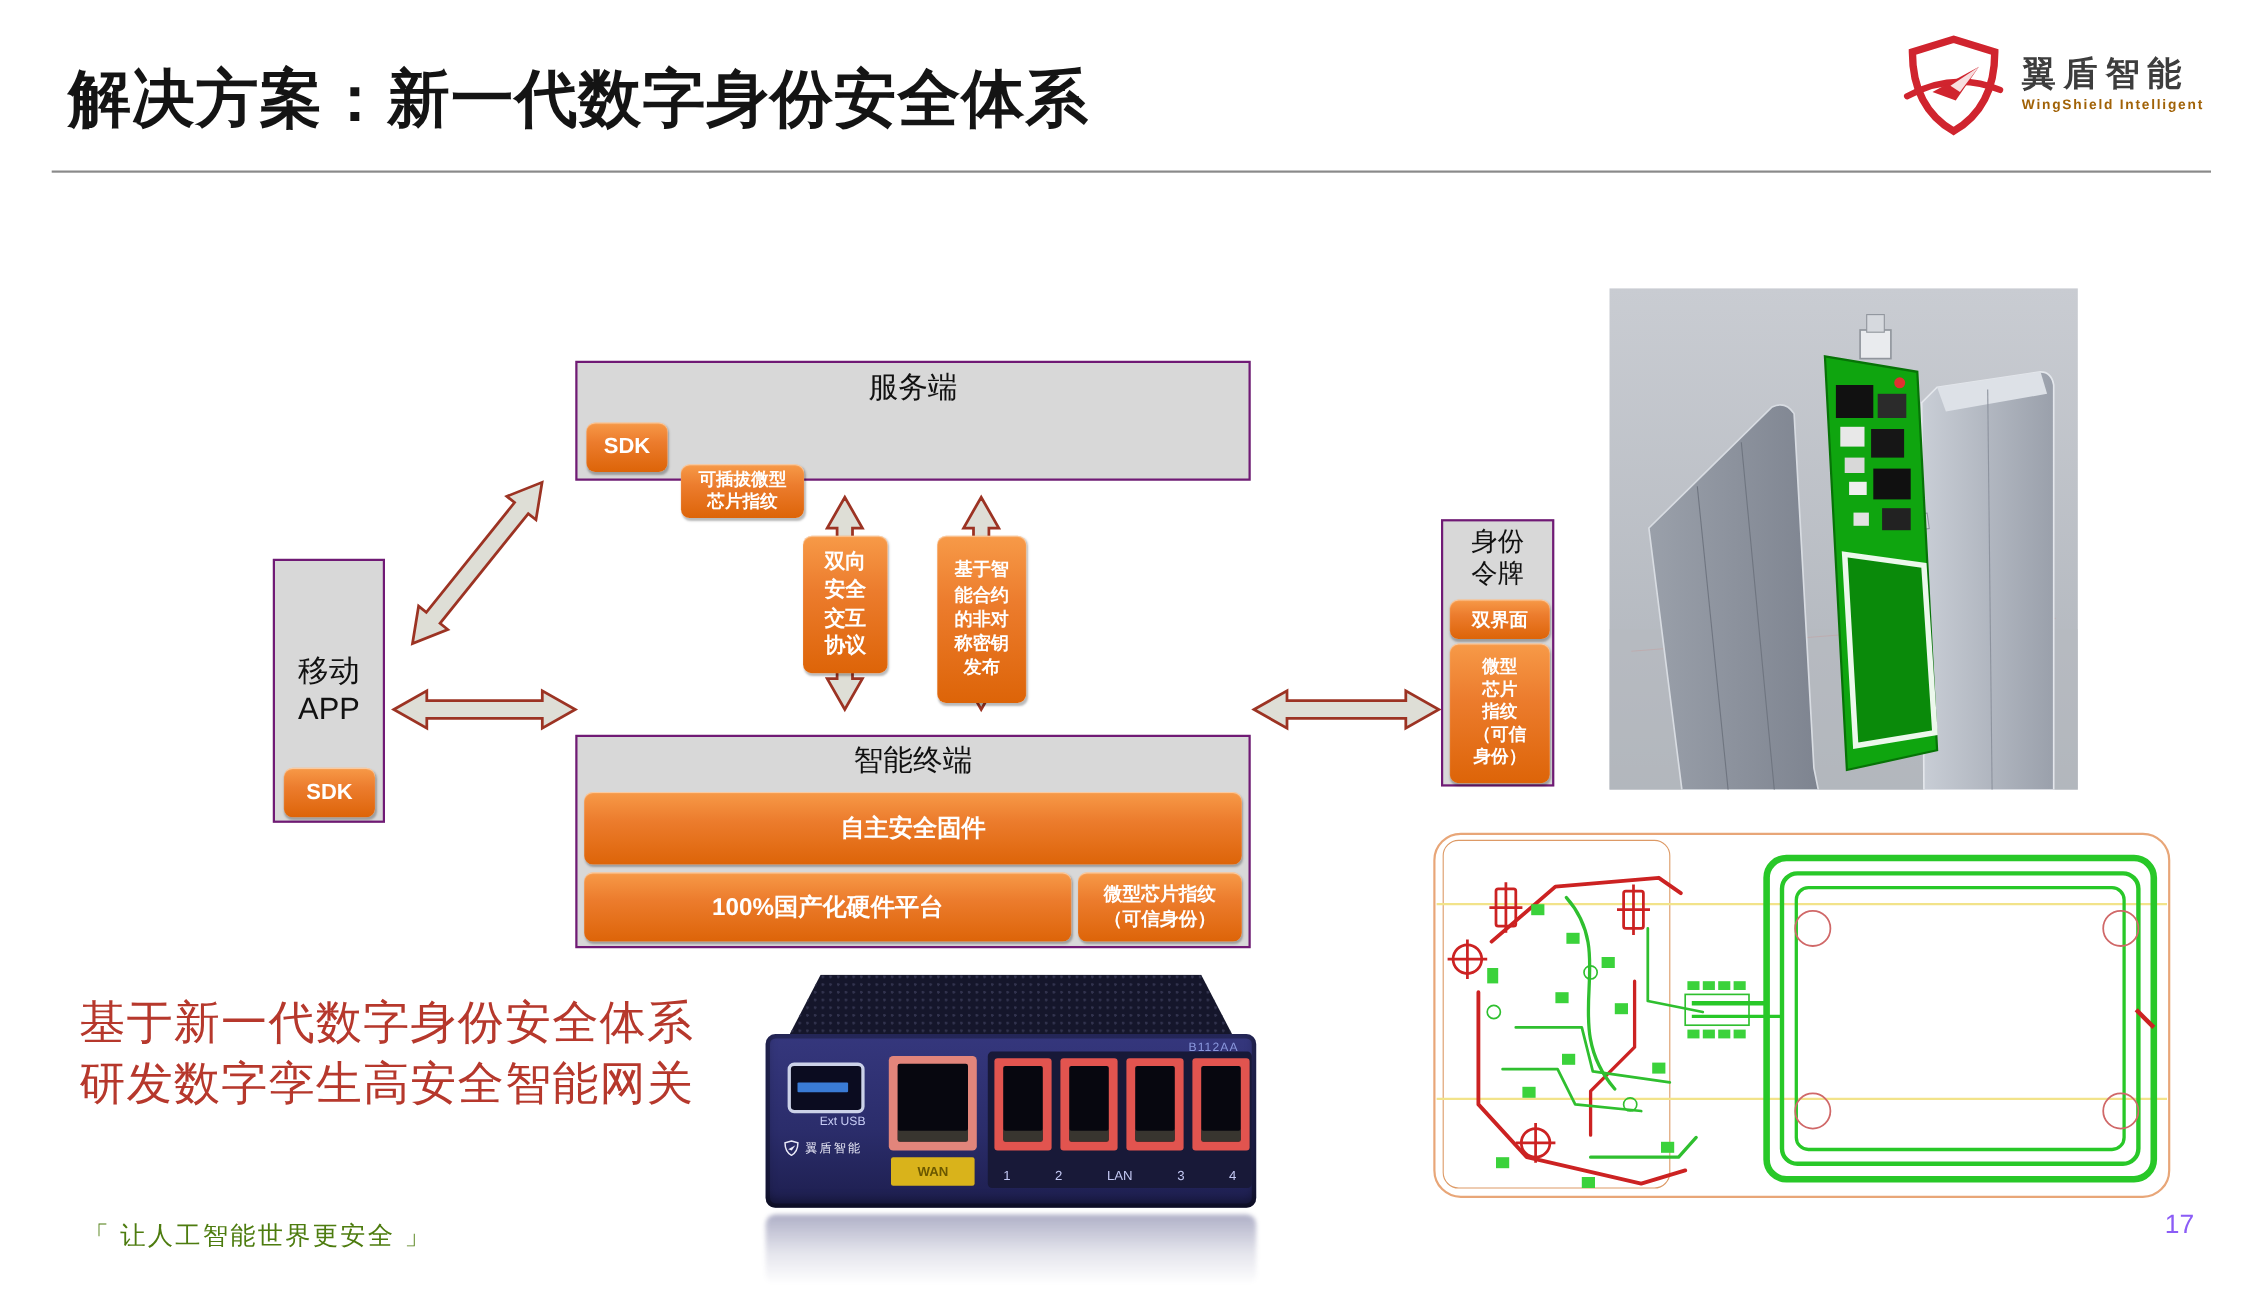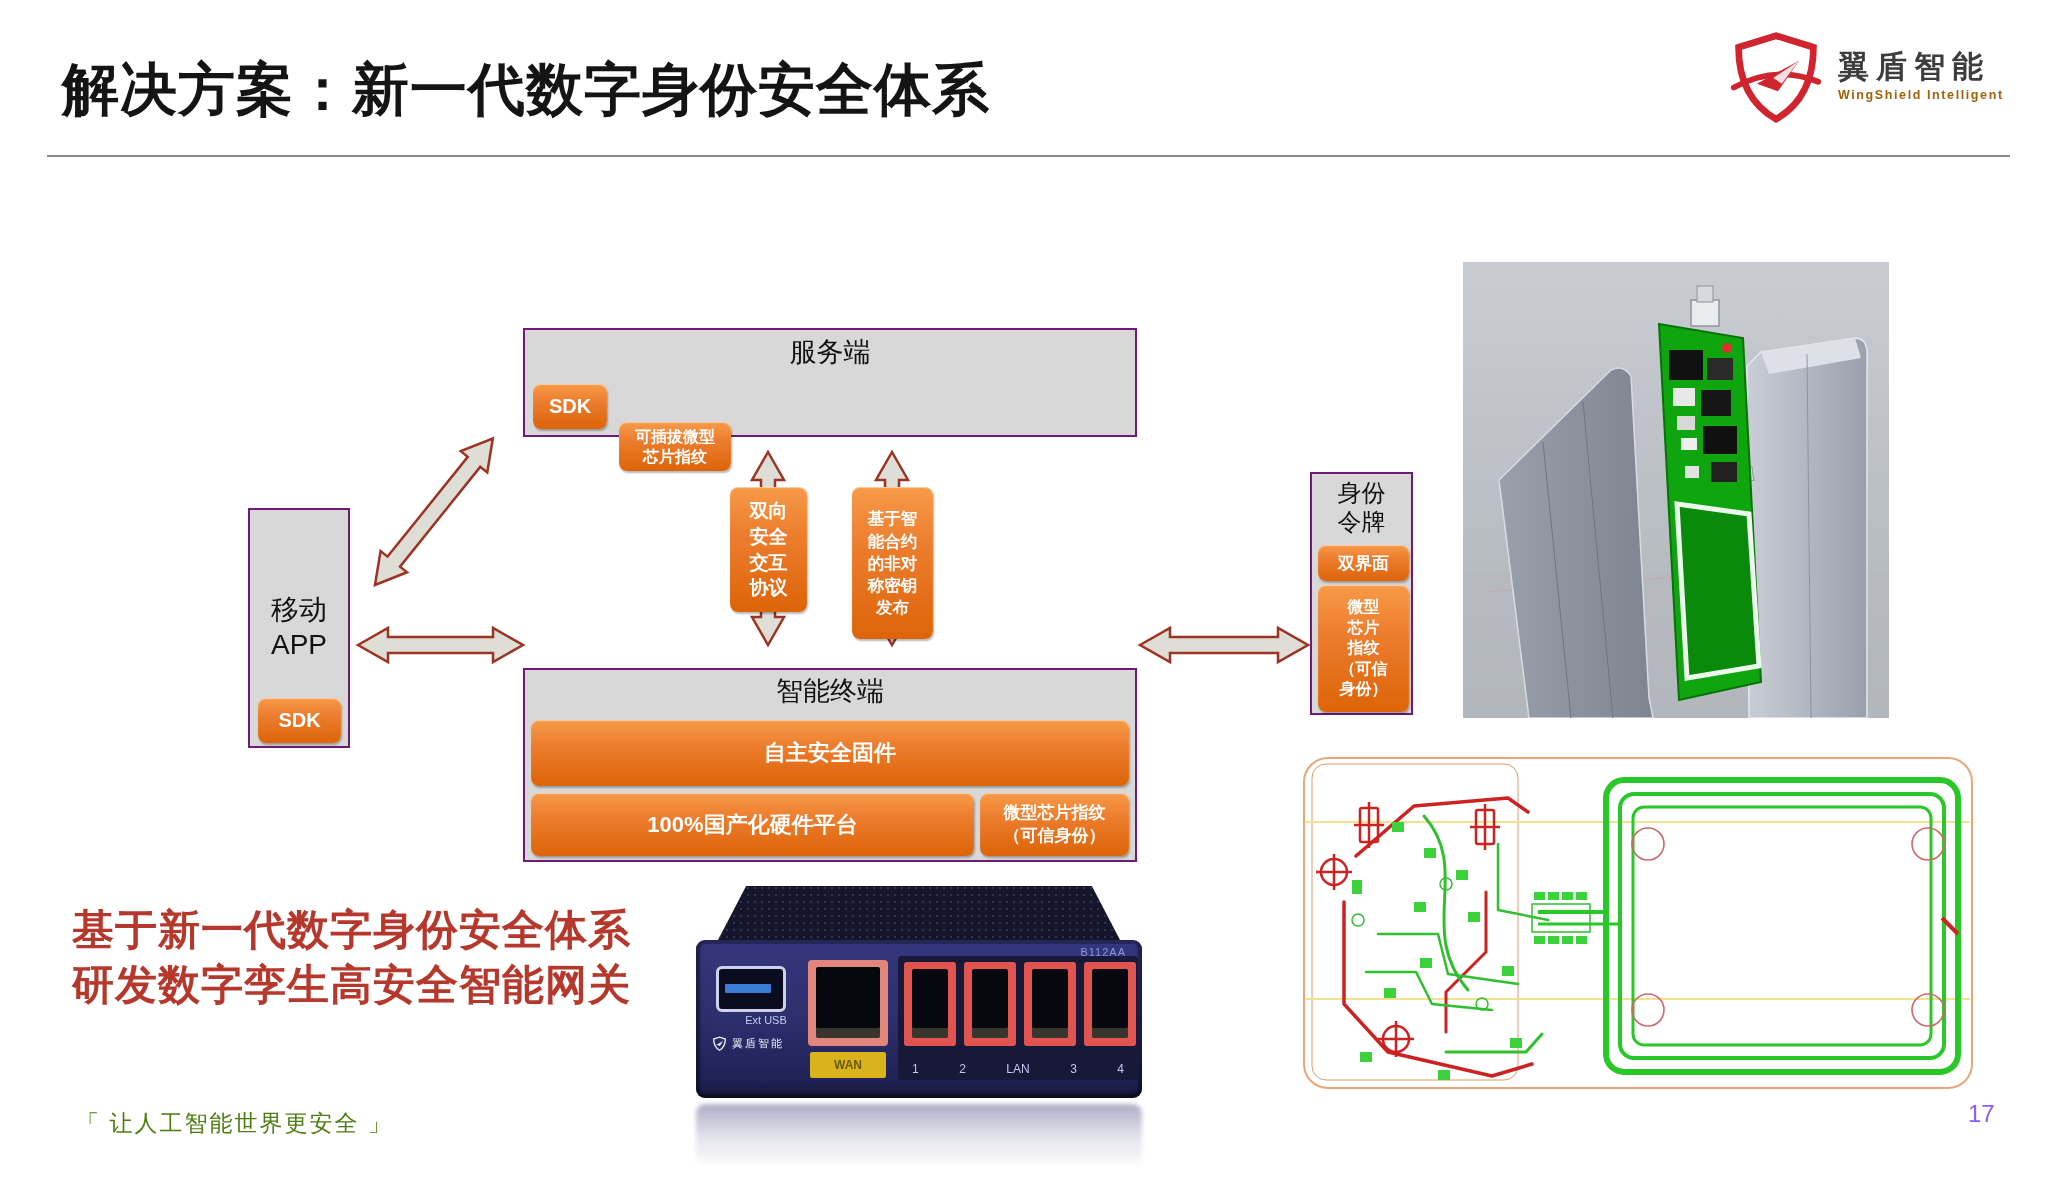--- a/index.html
+++ b/index.html
@@ -35,21 +35,21 @@
     position:absolute;box-sizing:border-box;
     background:linear-gradient(180deg,#f79a48 0%,#ec7c2d 40%,#dd6408 100%);
     border-radius:8px;
     box-shadow:inset 0 1px 1px rgba(255,255,255,.55), 1px 2px 2px rgba(0,0,0,.28);
     color:#ffffff;font-weight:700;display:flex;align-items:center;justify-content:center;
     text-align:center;
   }
 
   
   .tagline{
-    position:absolute;left:72px;top:903px;font-size:42px;font-weight:700;color:#b6382c;
+    position:absolute;left:72px;top:903px;font-size:42px;font-weight:400;color:#b6382c;
     line-height:1.3;letter-spacing:1px;
   }
 
   .footer-text{position:absolute;left:76px;top:1108px;font-size:23px;color:#4d7c0f;letter-spacing:2px;}
   .page-number{position:absolute;left:1968px;top:1100px;font-size:24px;color:#8b5cf6;}
 
   
   .device{position:absolute;left:688px;top:878px;width:462px;height:300px;}
   .device-top{
     position:absolute;left:30px;top:8px;width:402px;height:54px;background:#15162b;

